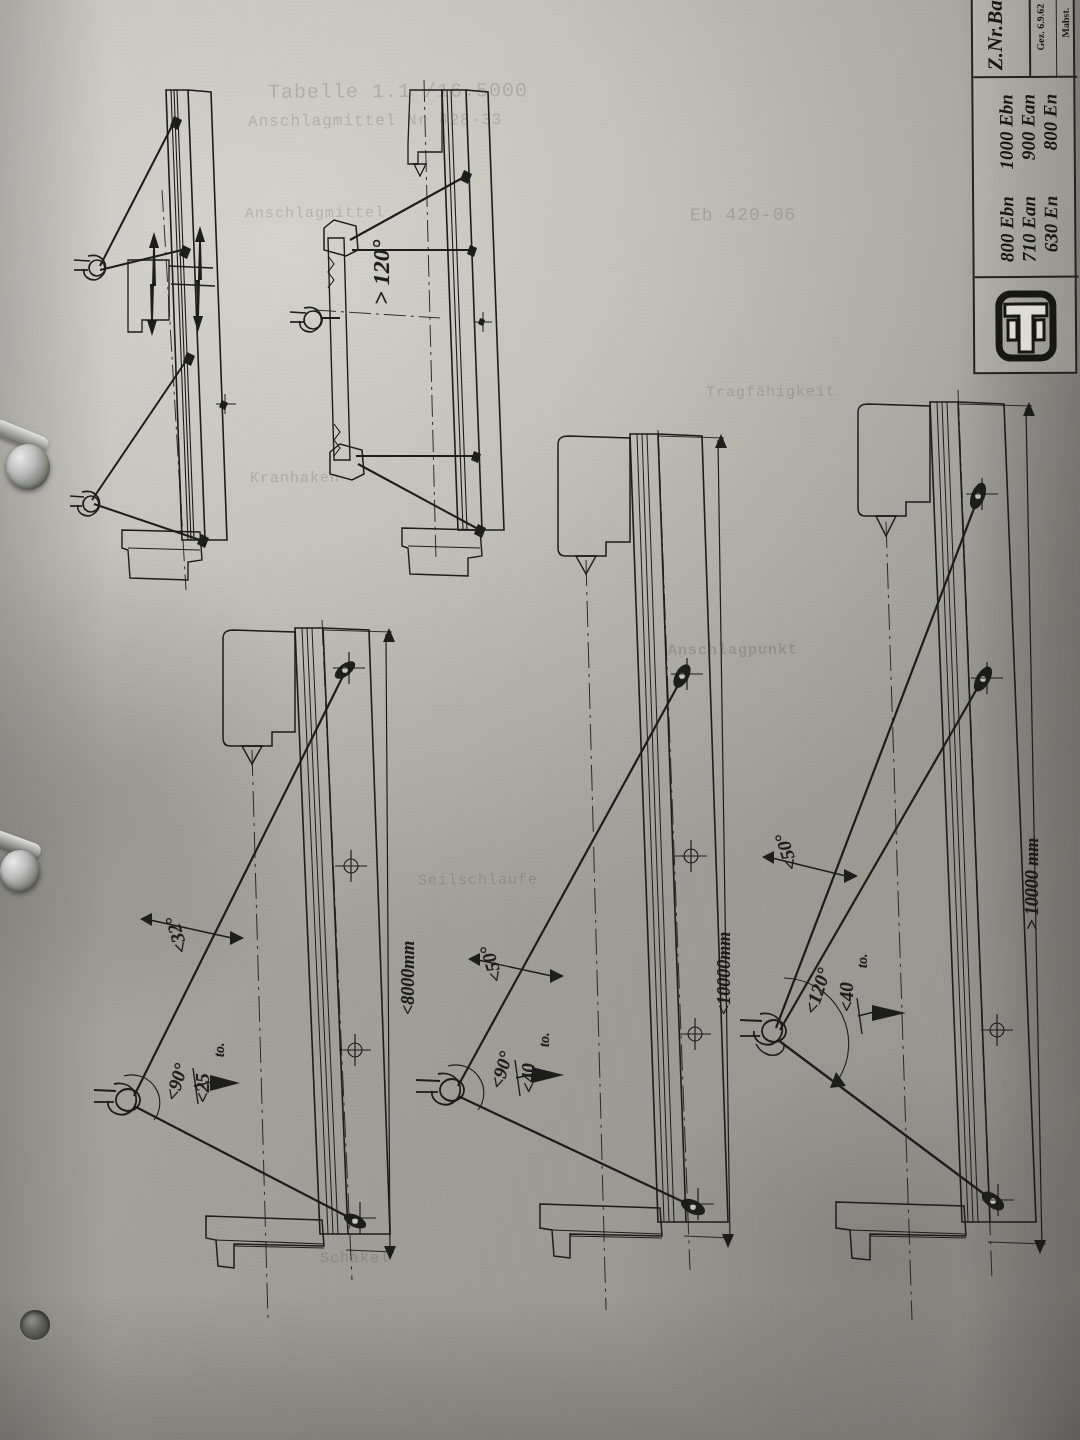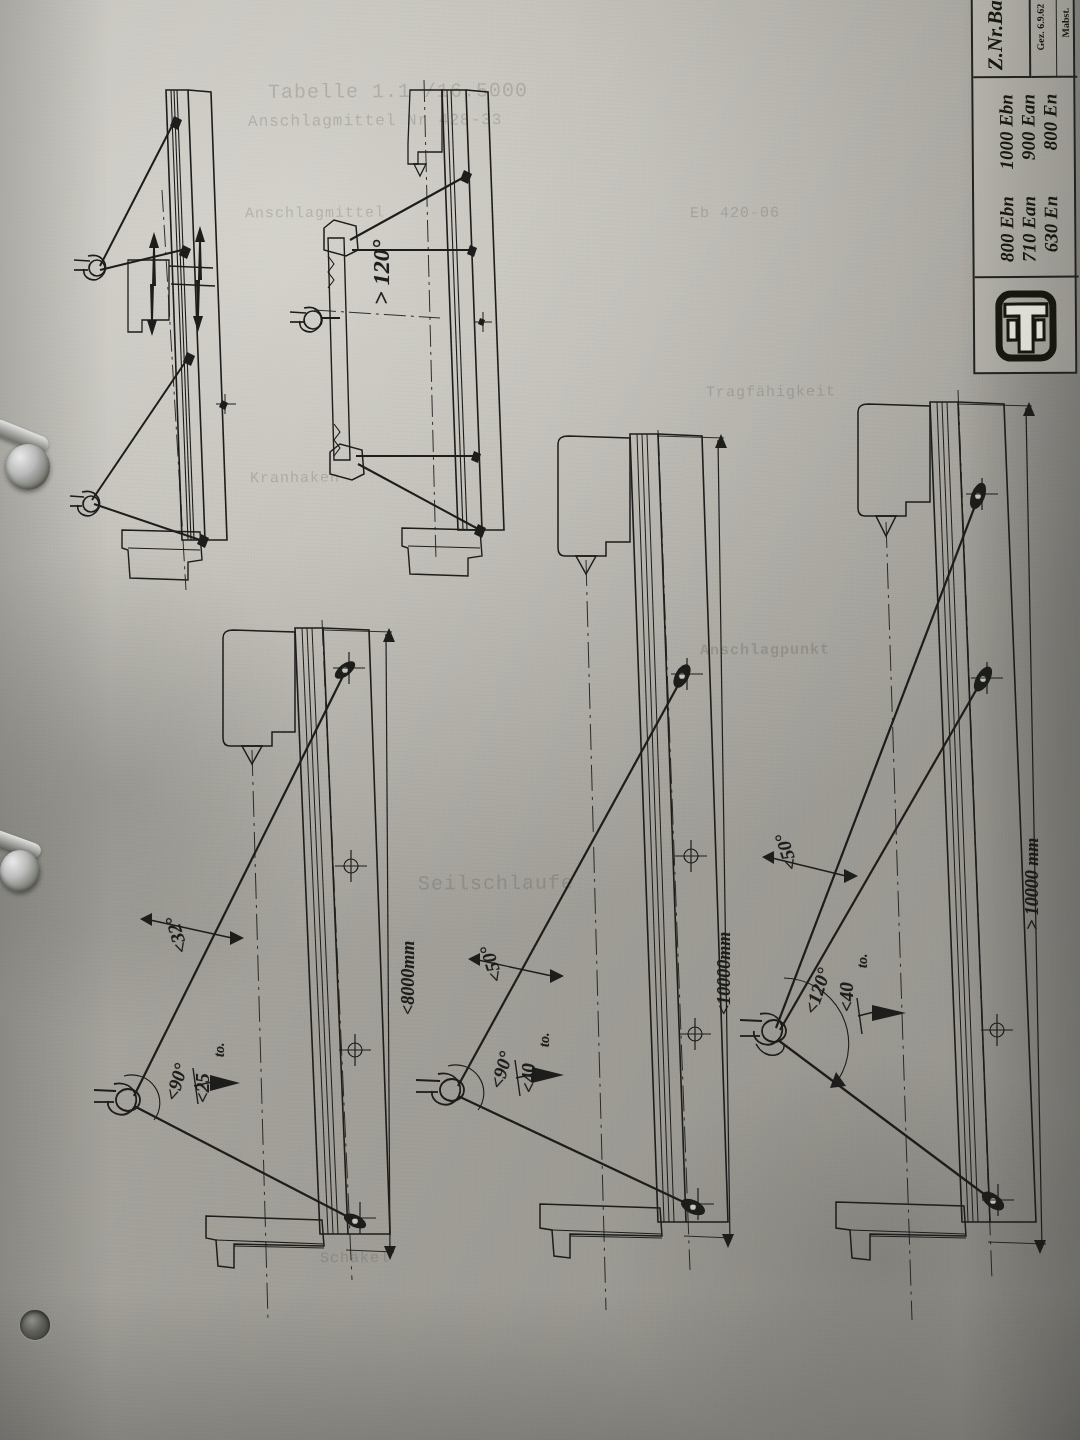--- a/index.html
+++ b/index.html
@@ -125,26 +125,26 @@
     <div class="paper-grain"></div>
   </div>
   <div class="soft-shadow" style="left:600px;top:1050px;width:560px;height:420px;"></div>
   <div class="soft-shadow" style="left:-120px;top:540px;width:460px;height:500px;"></div>
   <div class="edge-dark-left"></div>
   <div class="edge-dark-right"></div>
   <div class="edge-dark-bottom"></div>
 
   <div class="ghost" style="left:268px;top:80px;font-size:20px;">Tabelle  1.1 /16.5000</div>
   <div class="ghost" style="left:248px;top:112px;font-size:16px;">Anschlagmittel  Nr 428-33</div>
-  <div class="ghost" style="left:690px;top:205px;font-size:15px;">Eb 420-06</div>
+  <div class="ghost" style="left:690px;top:205px;font-size:18px;">Eb 420-06</div>
   <div class="ghost" style="left:245px;top:205px;font-size:15px;">Anschlagmittel</div>
-  <div class="ghost" style="left:418px;top:872px;font-size:20px;">Seilschlaufe</div>
+  <div class="ghost" style="left:418px;top:872px;font-size:15px;">Seilschlaufe</div>
   <div class="ghost" style="left:706px;top:384px;font-size:15px;text-align:center;">Tragfähigkeit</div>
   <div class="ghost" style="left:320px;top:1250px;font-size:15px;">Schäkel</div>
-  <div class="ghost" style="left:700px;top:642px;font-size:15px;font-weight:bold;">Anschlagpunkt</div>
+  <div class="ghost" style="left:668px;top:642px;font-size:15px;font-weight:bold;">Anschlagpunkt</div>
   <div class="ghost" style="left:250px;top:470px;font-size:15px;">Kranhaken</div>
 
   <svg class="ink" style="left:70px;top:70px;width:280px;height:500px;" viewBox="0 0 280 500">
     <g fill="none" stroke="#1d1d1b" stroke-width="1.6">
 
       <path d="M96,20 L118,20 L135,470 L112,470 Z"></path>
       <path d="M101,20 L118,470" stroke-width="1.1"></path>
       <path d="M104,20 L121,470" stroke-width="1.1"></path>
       <path d="M107,20 L124,470" stroke-width="1.1"></path>
 

